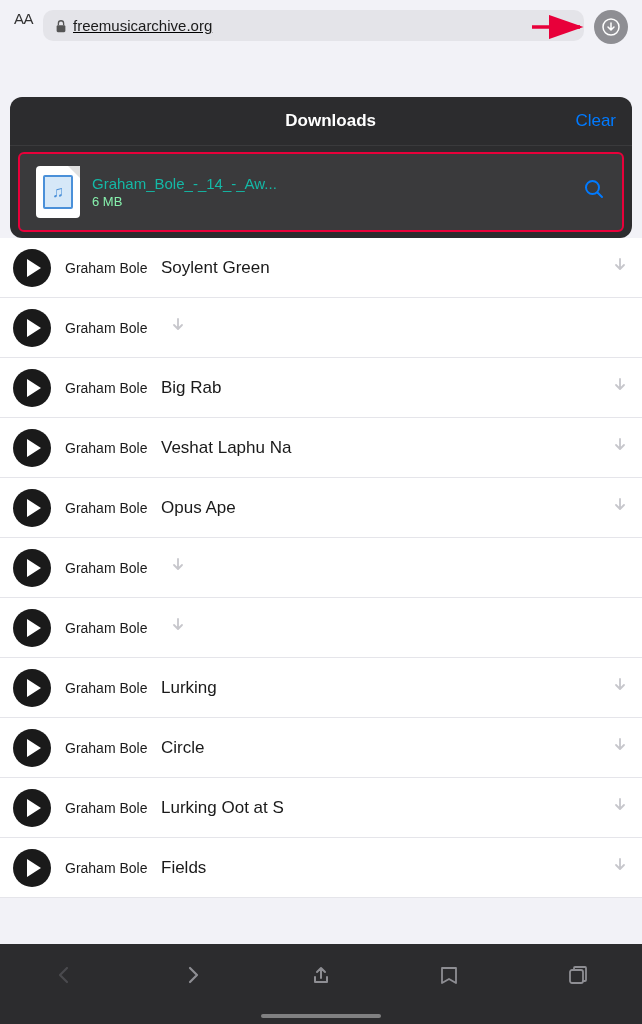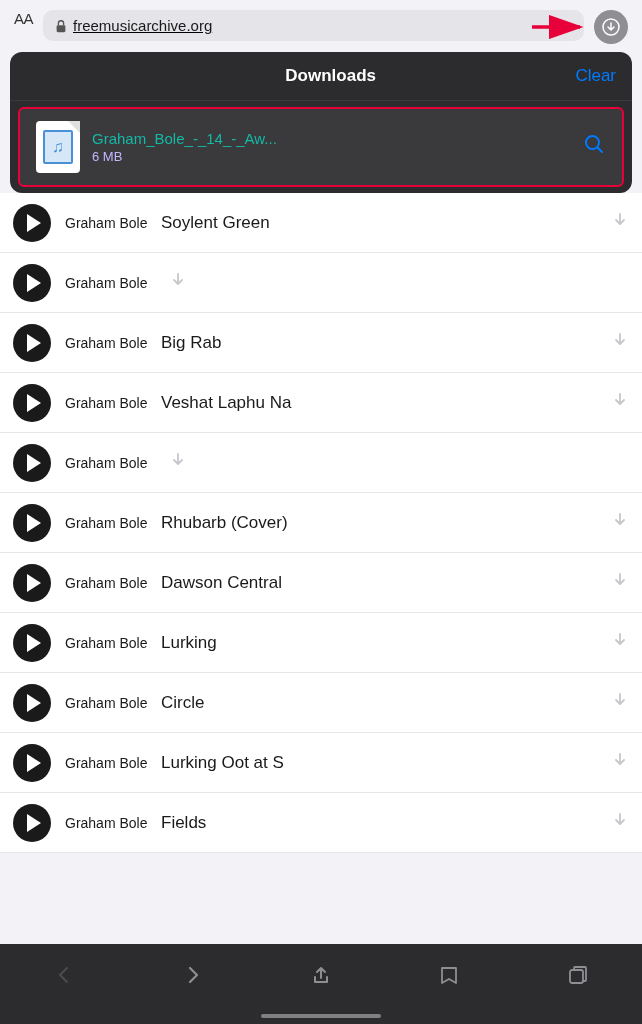--- a/index.html
+++ b/index.html
@@ -135,21 +135,21 @@
     .download-info {
       flex: 1;
     }
     .download-filename {
       font-size: 15px;
       color: #14b8a6;
       font-weight: 400;
     }
     .download-size {
       font-size: 13px;
-      color: #c4b5fd;
+      color: #86efac;
       margin-top: 2px;
     }
     .search-icon-blue {
       color: #007aff;
       font-size: 22px;
     }
 
     
     .music-list {
       background: #ffffff;
@@ -232,20 +232,21 @@
       width: 120px;
       height: 4px;
       background: #ffffff;
       border-radius: 2px;
       opacity: 0.4;
     }
 
     
     .scroll-area {
       padding-bottom: 80px;
+      margin-top: 45px;
     }
   </style>
 </head>
 <body>
 
 <div class="url-bar">
   <span class="url-bar-aa">AA</span>
   <div class="url-bar-address">
     <svg class="lock-icon-svg" viewBox="0 0 12 16" fill="#555">
       <rect x="1" y="7" width="10" height="8" rx="1.5" fill="#555"></rect>
@@ -348,44 +349,43 @@
         <svg width="18" height="18" viewBox="0 0 18 18" fill="none">
           <path d="M9 3v9M5 9l4 4 4-4" stroke="#c7c7cc" stroke-width="1.8" stroke-linecap="round" stroke-linejoin="round"></path>
         </svg>
       </span>
     </div>
       <div class="music-row">
       <div class="play-btn">
         <div class="play-triangle"></div>
       </div>
       <span class="music-artist">Graham Bole</span>
-      <span class="download-arrow">
-        <svg width="18" height="18" viewBox="0 0 18 18" fill="none">
-          <path d="M9 3v9M5 9l4 4 4-4" stroke="#c7c7cc" stroke-width="1.8" stroke-linecap="round" stroke-linejoin="round"></path>
-        </svg>
-      </span>
-    </div>
-      <div class="music-row">
-      <div class="play-btn">
-        <div class="play-triangle"></div>
-      </div>
-      <span class="music-artist">Graham Bole</span>
-      <span class="music-title">Rhubarb (Cover)</span>
-      <span class="download-arrow">
-        <svg width="18" height="18" viewBox="0 0 18 18" fill="none">
-          <path d="M9 3v9M5 9l4 4 4-4" stroke="#c7c7cc" stroke-width="1.8" stroke-linecap="round" stroke-linejoin="round"></path>
-        </svg>
-      </span>
-    </div>
-      <div class="music-row">
-      <div class="play-btn">
-        <div class="play-triangle"></div>
-      </div>
-      <span class="music-artist">Graham Bole</span>
-      <span class="music-title">Dawson Central</span>
+      <span class="music-title">Opus Ape</span>
+      <span class="download-arrow">
+        <svg width="18" height="18" viewBox="0 0 18 18" fill="none">
+          <path d="M9 3v9M5 9l4 4 4-4" stroke="#c7c7cc" stroke-width="1.8" stroke-linecap="round" stroke-linejoin="round"></path>
+        </svg>
+      </span>
+    </div>
+      <div class="music-row">
+      <div class="play-btn">
+        <div class="play-triangle"></div>
+      </div>
+      <span class="music-artist">Graham Bole</span>
+      <span class="download-arrow">
+        <svg width="18" height="18" viewBox="0 0 18 18" fill="none">
+          <path d="M9 3v9M5 9l4 4 4-4" stroke="#c7c7cc" stroke-width="1.8" stroke-linecap="round" stroke-linejoin="round"></path>
+        </svg>
+      </span>
+    </div>
+      <div class="music-row">
+      <div class="play-btn">
+        <div class="play-triangle"></div>
+      </div>
+      <span class="music-artist">Graham Bole</span>
       <span class="download-arrow">
         <svg width="18" height="18" viewBox="0 0 18 18" fill="none">
           <path d="M9 3v9M5 9l4 4 4-4" stroke="#c7c7cc" stroke-width="1.8" stroke-linecap="round" stroke-linejoin="round"></path>
         </svg>
       </span>
     </div>
       <div class="music-row">
       <div class="play-btn">
         <div class="play-triangle"></div>
       </div>

